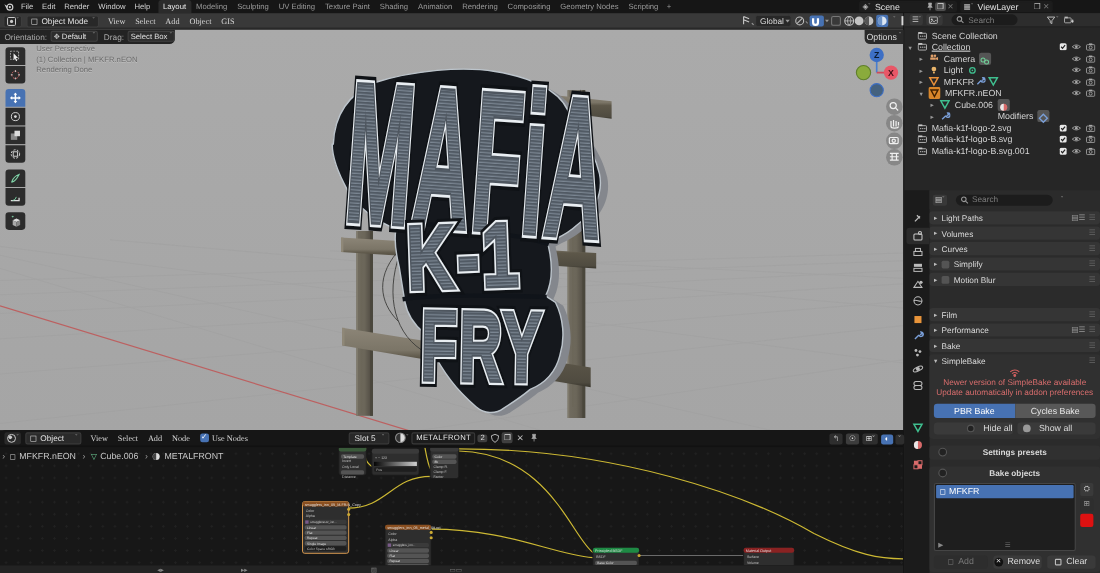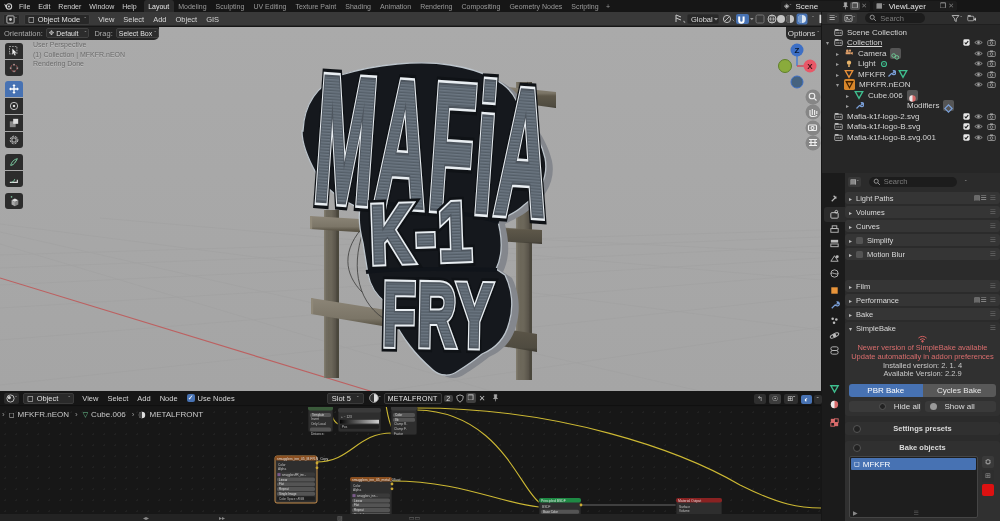--- a/index.html
+++ b/index.html
@@ -1,21 +1,21 @@
 <!DOCTYPE html>
 <html><head><meta charset="utf-8">
 <style>
 html,body{margin:0;padding:0;background:#111;}
 *{box-sizing:border-box;font-family:"Liberation Sans",sans-serif;}
 #stage{position:relative;width:1000px;height:521px;overflow:hidden;background:#161616;}
 .abs{position:absolute;}
 .menu{color:#d2d2d2;font-size:7px;}
 .tab{color:#9a9a9a;font-size:7px;padding:1.5px 4.5px;line-height:9px;}
 .tab.on{background:#2b2b2b;color:#e8e8e8;border-radius:3px 3px 0 0;}
-.hdr-menu{color:#d6d6d6;font-size:7.5px;}
+.hdr-menu{color:#d6d6d6;font-size:7.5px;font-family:Liberation Serif, serif;}
 .dd{background:#282828;border:1px solid #3d3d3d;border-radius:2px;color:#e0e0e0;font-size:7.5px;display:flex;align-items:center;}
 .row{display:flex;align-items:center;}
 .ptext{color:#dadada;font-size:7.5px;}
 </style></head>
 <body>
 <div id="stage">
 
 <div class="abs" style="left:0;top:0;width:1000px;height:12px;background:#161616;">
   <div class="row" style="height:12px;">
     <svg width="11" height="9" viewBox="0 0 24 20" style="margin-left:3px;">
@@ -743,21 +743,20 @@
           <div style="height:10px;">
             <svg style="display:block;margin:0 auto;" width="13" height="9" viewBox="0 0 14 11">
               <g stroke="#cf5f5f" fill="none" stroke-width="1.2">
                 <path d="M2 5 A7 7 0 0 1 12 5"></path>
                 <path d="M4 7 A4.5 4.5 0 0 1 10 7"></path>
                 <circle cx="7" cy="9" r="1" fill="#cf5f5f"></circle>
               </g>
             </svg>
           </div>
           <div style="color:#d86d6d;font-size:7.5px;text-align:center;line-height:8.8px;">Newer version of SimpleBake available<br>Update automatically in addon preferences</div>
-          <div style="color:#c9c9c9;font-size:7.5px;text-align:center;line-height:8.8px;">Installed version: 2. 1. 4<br>Available Version: 2.2.9</div>
           <div style="display:flex;margin:5px 4px 0 4px;height:13px;">
             <div style="flex:1;background:#4772b3;border-radius:3px 0 0 3px;color:#fff;font-size:8px;display:flex;align-items:center;justify-content:center;">PBR Bake</div>
             <div style="flex:1;background:#585858;border-radius:0 3px 3px 0;color:#e8e8e8;font-size:8px;display:flex;align-items:center;justify-content:center;">Cycles Bake</div>
           </div>
           <div style="display:flex;margin:4px 4px 0 4px;height:11px;gap:4px;">
             <div style="flex:1;background:#3a3a3a;border-radius:3px;color:#ddd;font-size:8px;display:flex;align-items:center;justify-content:flex-end;"><span style="background:#222;border-radius:50%;width:7px;height:7px;margin:0 8px 0 5px;border:1px solid #555;"></span>Hide all</div>
             <div style="flex:1;background:#3a3a3a;border-radius:3px;color:#ddd;font-size:8px;display:flex;align-items:center;"><span style="background:#999;border-radius:50%;width:7px;height:7px;margin:0 8px 0 5px;"></span>Show all</div>
           </div>
         </div>
         <div style="display:flex;align-items:center;height:13px;background:#303030;border-radius:3px;margin-top:6px;">

